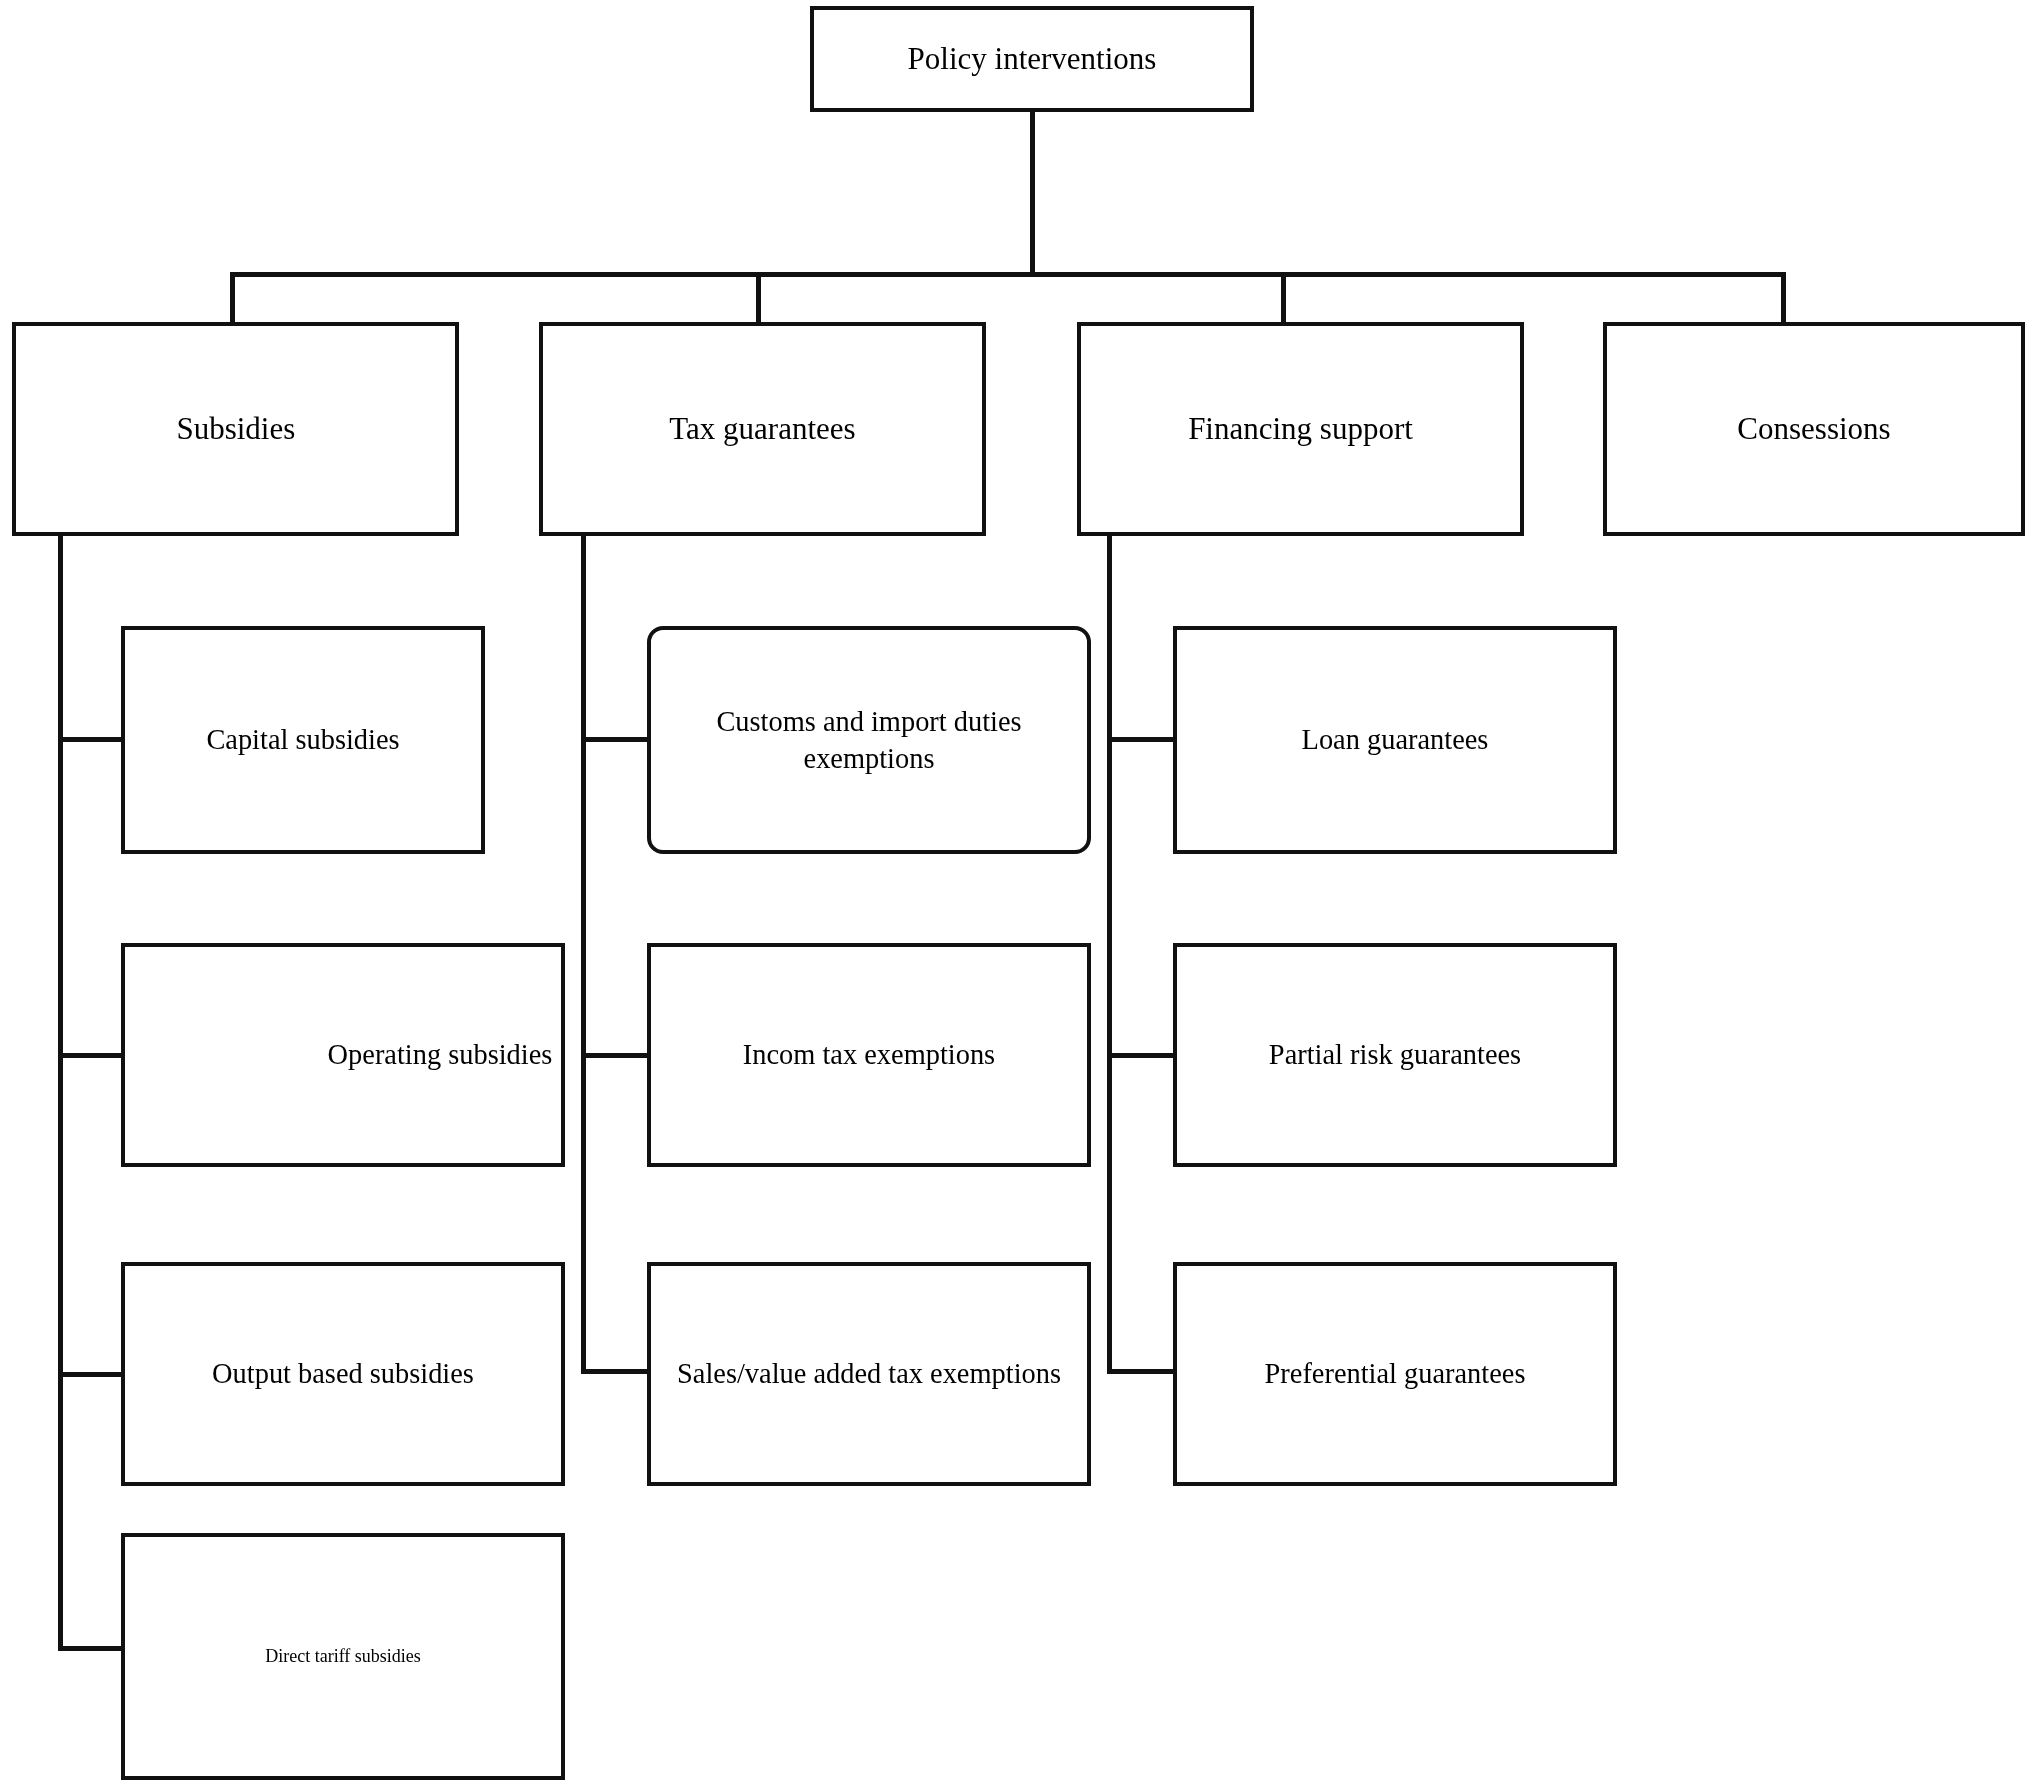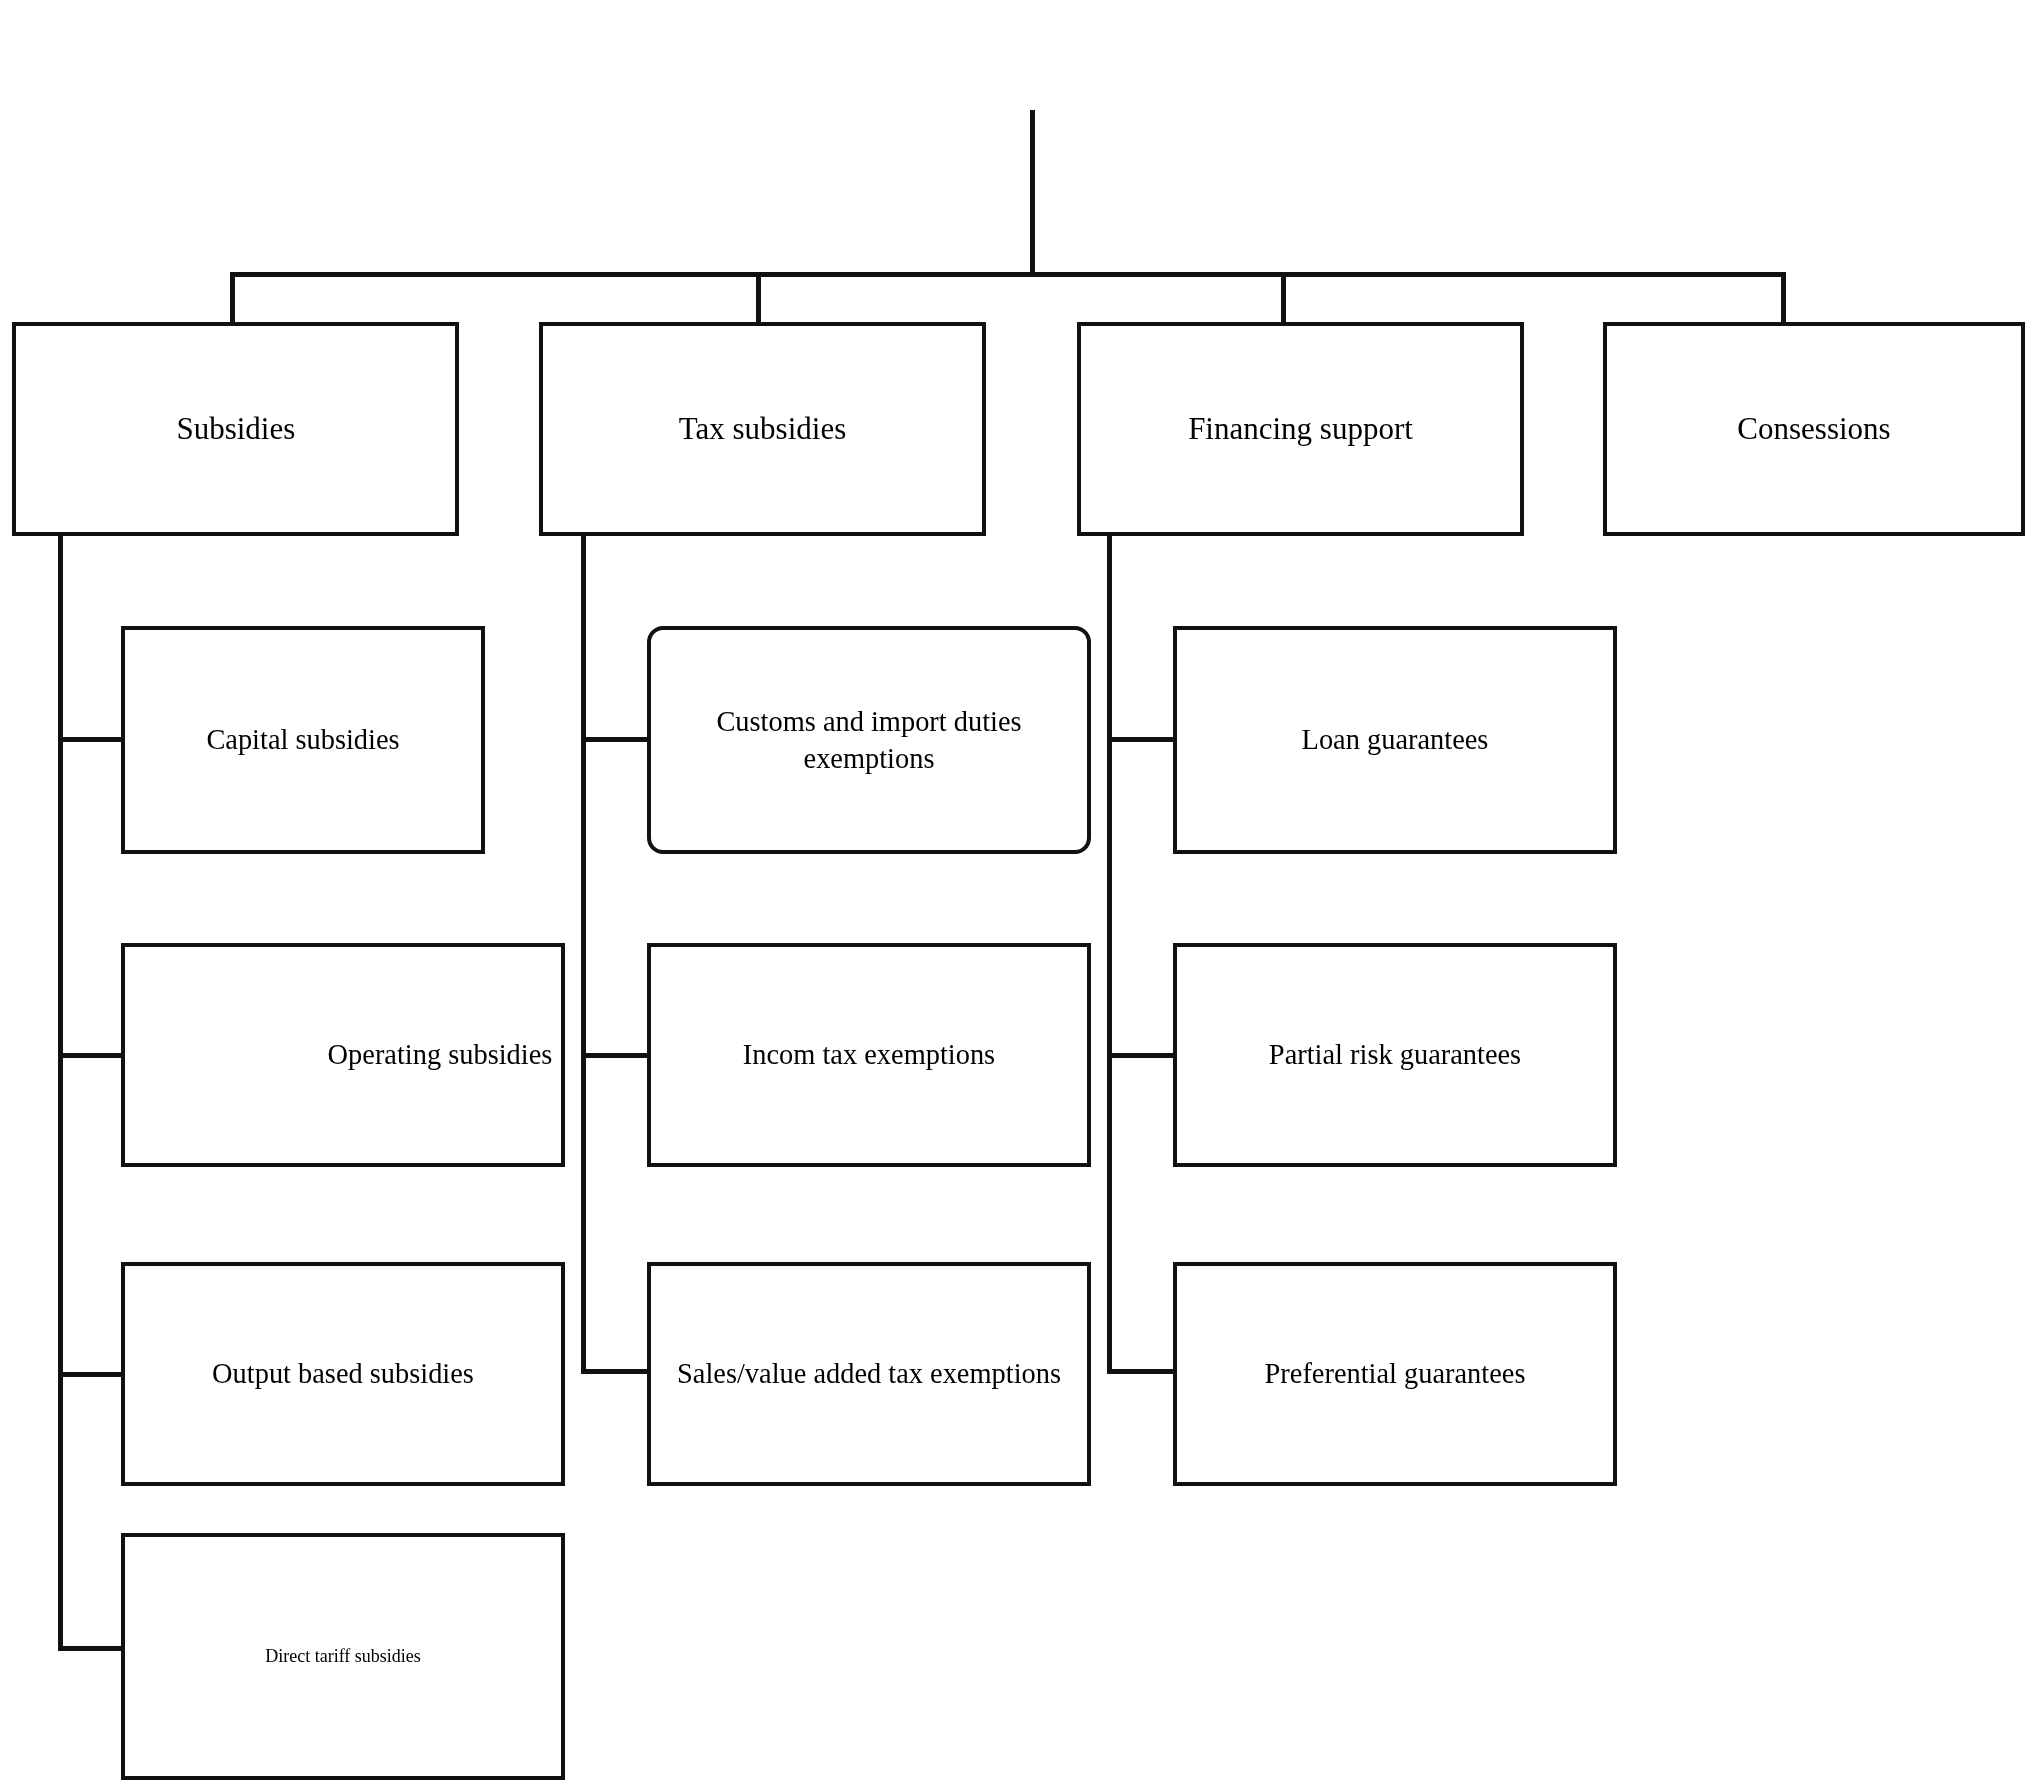--- a/index.html
+++ b/index.html
@@ -79,26 +79,29 @@
   <div class="conn v" style="left:581px; top:533px; height:841px;"></div>
   <div class="conn h" style="left:581px; top:737px; width:69px;"></div>
   <div class="conn h" style="left:581px; top:1053px; width:69px;"></div>
   <div class="conn h" style="left:581px; top:1369px; width:69px;"></div>
 
   <div class="conn v" style="left:1107px; top:533px; height:841px;"></div>
   <div class="conn h" style="left:1107px; top:737px; width:69px;"></div>
   <div class="conn h" style="left:1107px; top:1053px; width:69px;"></div>
   <div class="conn h" style="left:1107px; top:1369px; width:69px;"></div>
 
+  <div class="node" id="n-root">
+    <span>Policy interventions</span>
+  </div>
 
   <div class="node" id="n-subsidies">
     <span>Subsidies</span>
   </div>
   <div class="node" id="n-tax">
-    <span>Tax subsidies</span>
+    <span>Tax guarantees</span>
   </div>
   <div class="node" id="n-financing">
     <span>Financing support</span>
   </div>
   <div class="node" id="n-consessions">
     <span>Consessions</span>
   </div>
 
   <div class="node" id="n-capital">
     <span>Capital subsidies</span>

